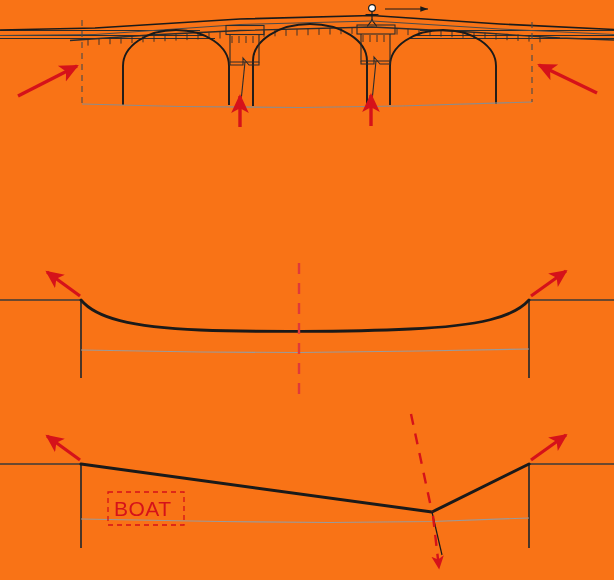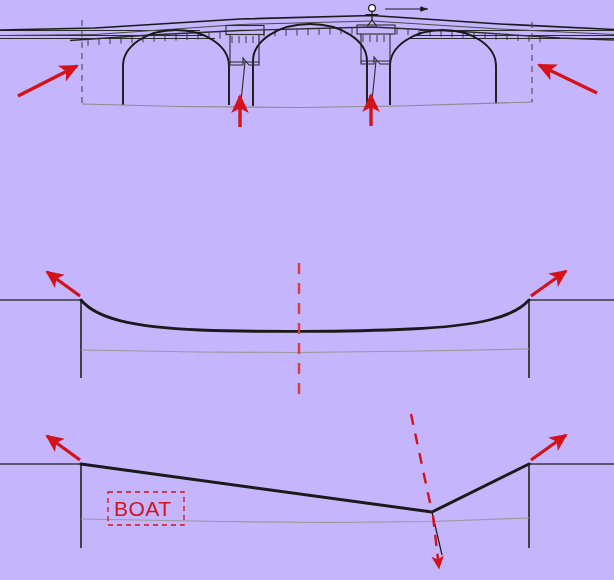--- a/index.html
+++ b/index.html
@@ -10,21 +10,21 @@
   body {
     width: 614px;
     height: 580px;
     font-family: "Liberation Sans", sans-serif;
     overflow: hidden;
   }
   #diagram-root {
     position: relative;
     width: 614px;
     height: 580px;
-    background: #c4b5fd;
+    background: #f97316;
     text-decoration: underline;
   }
   svg.figure {
     display: block;
     width: 614px;
     height: 580px;
   }
   .boat-label-text {
     font-family: "Liberation Sans", sans-serif;
     font-size: 21px;

